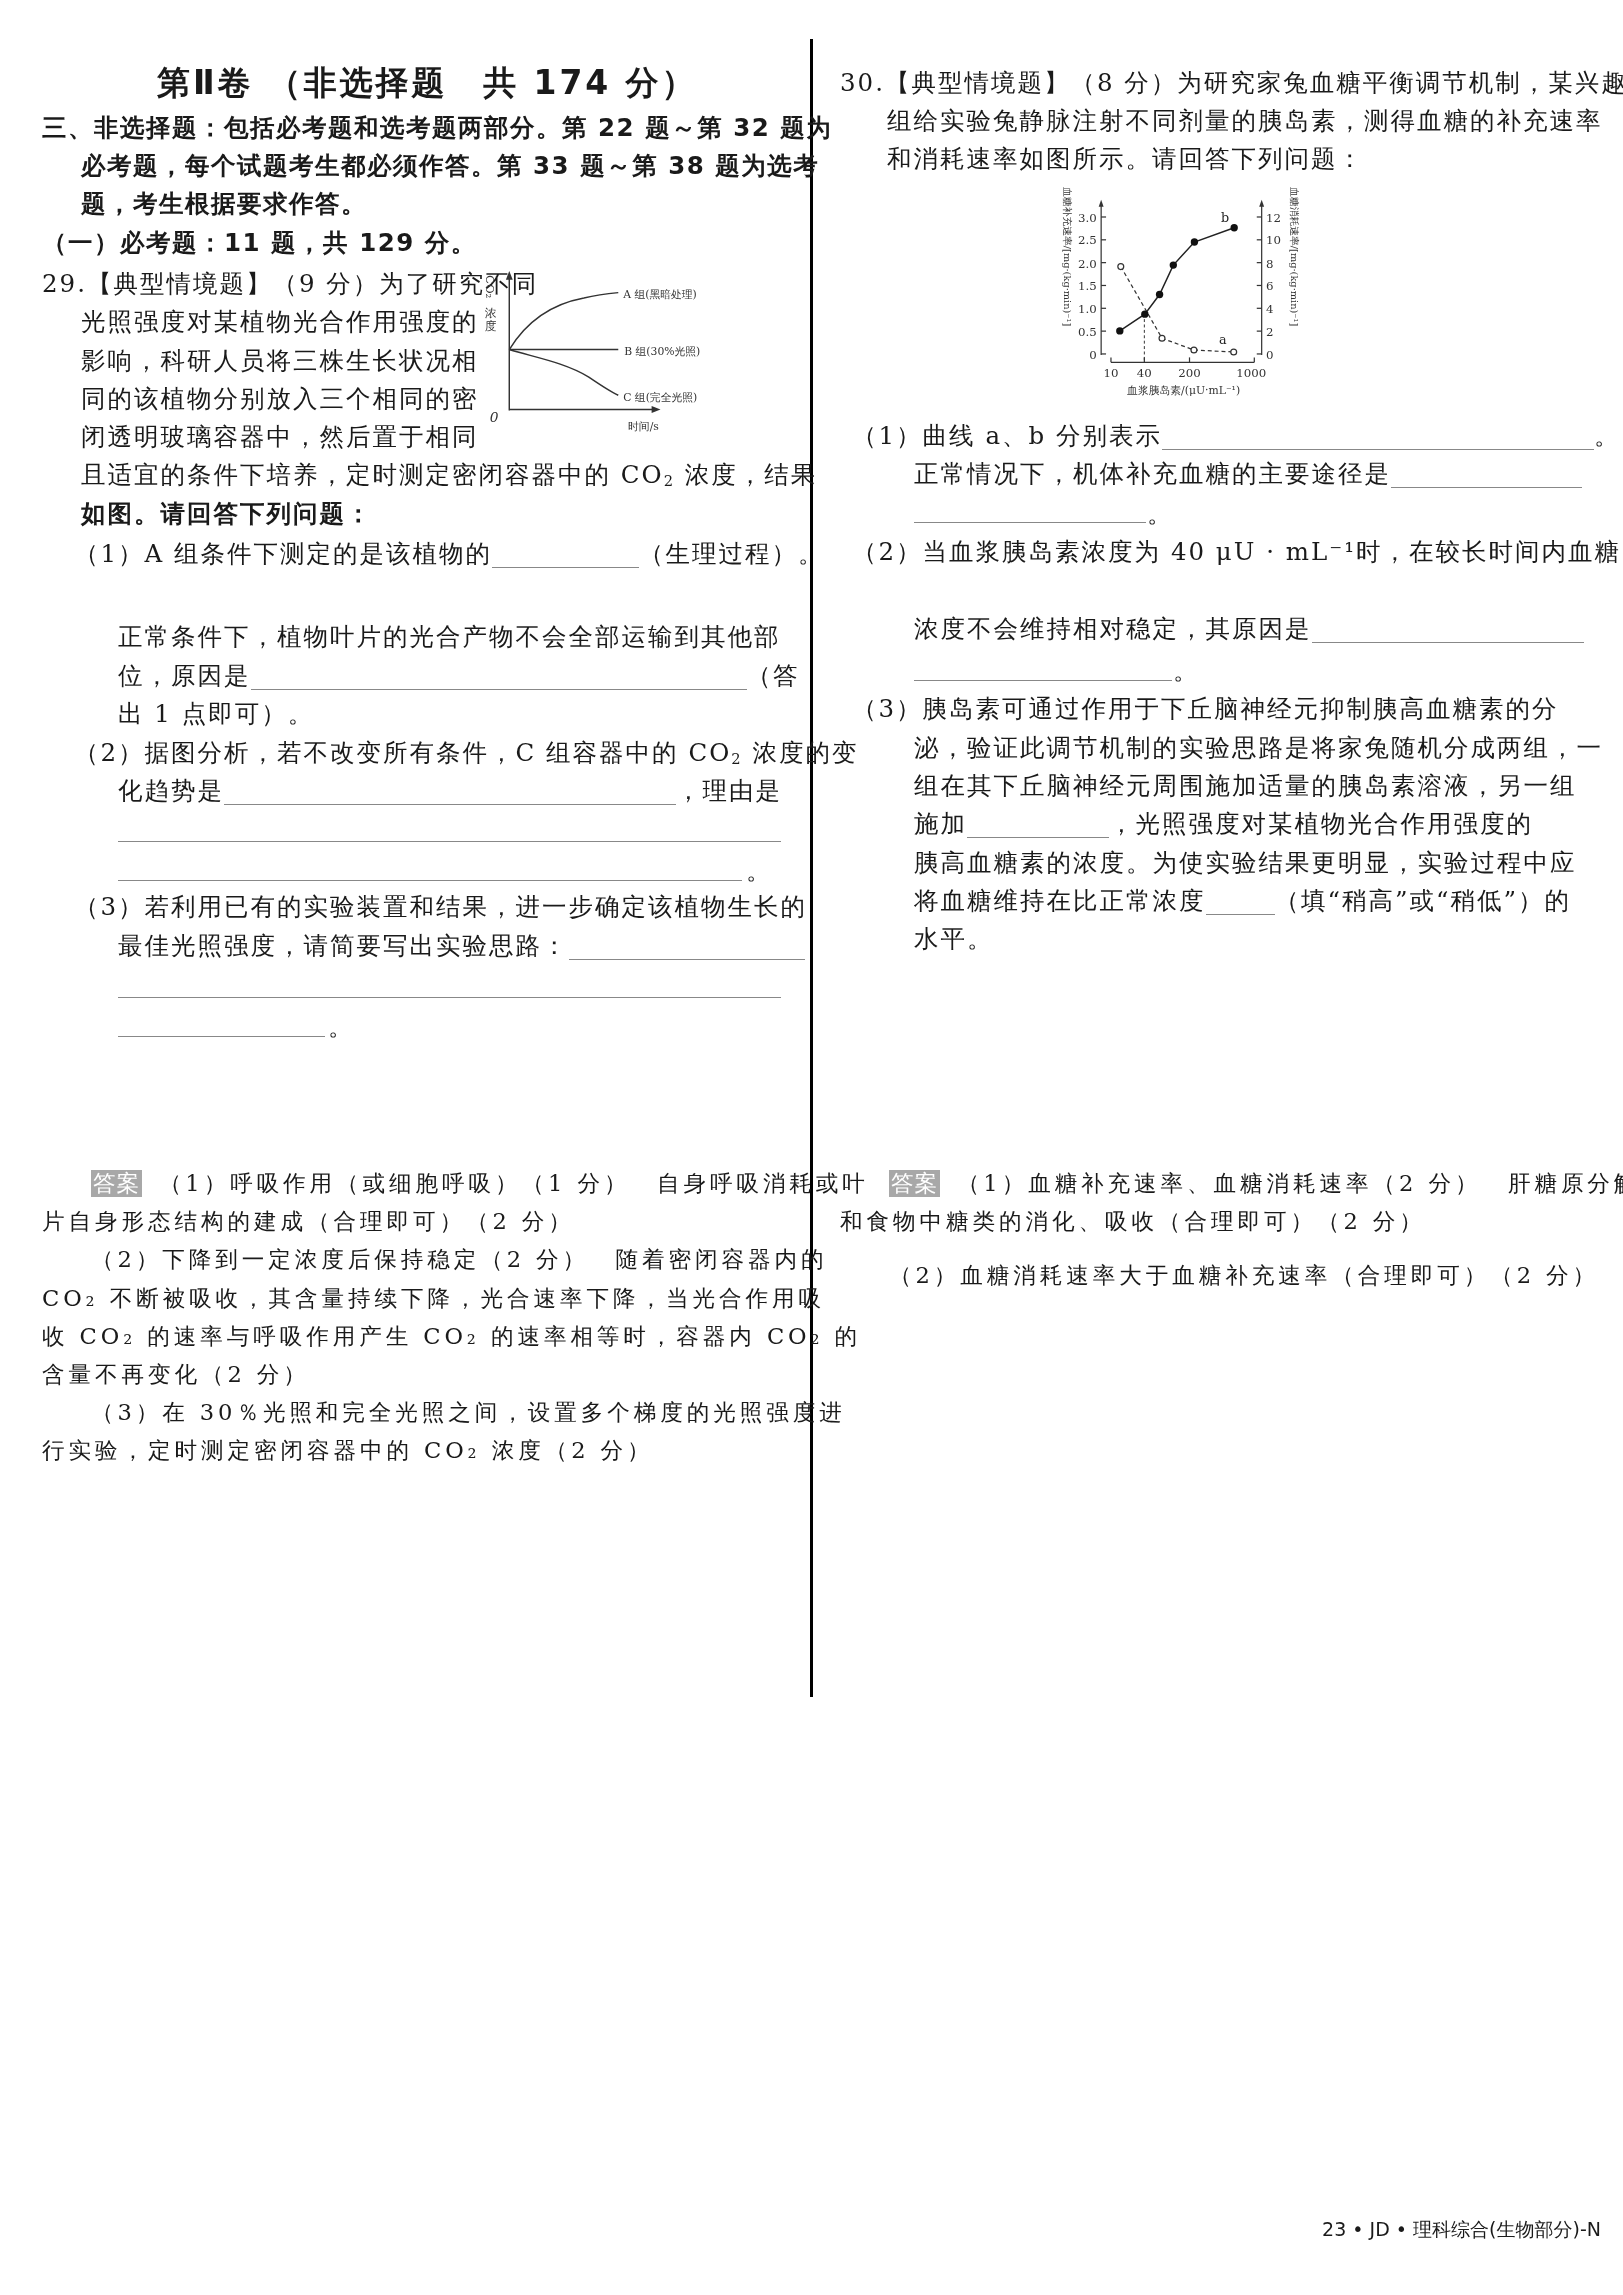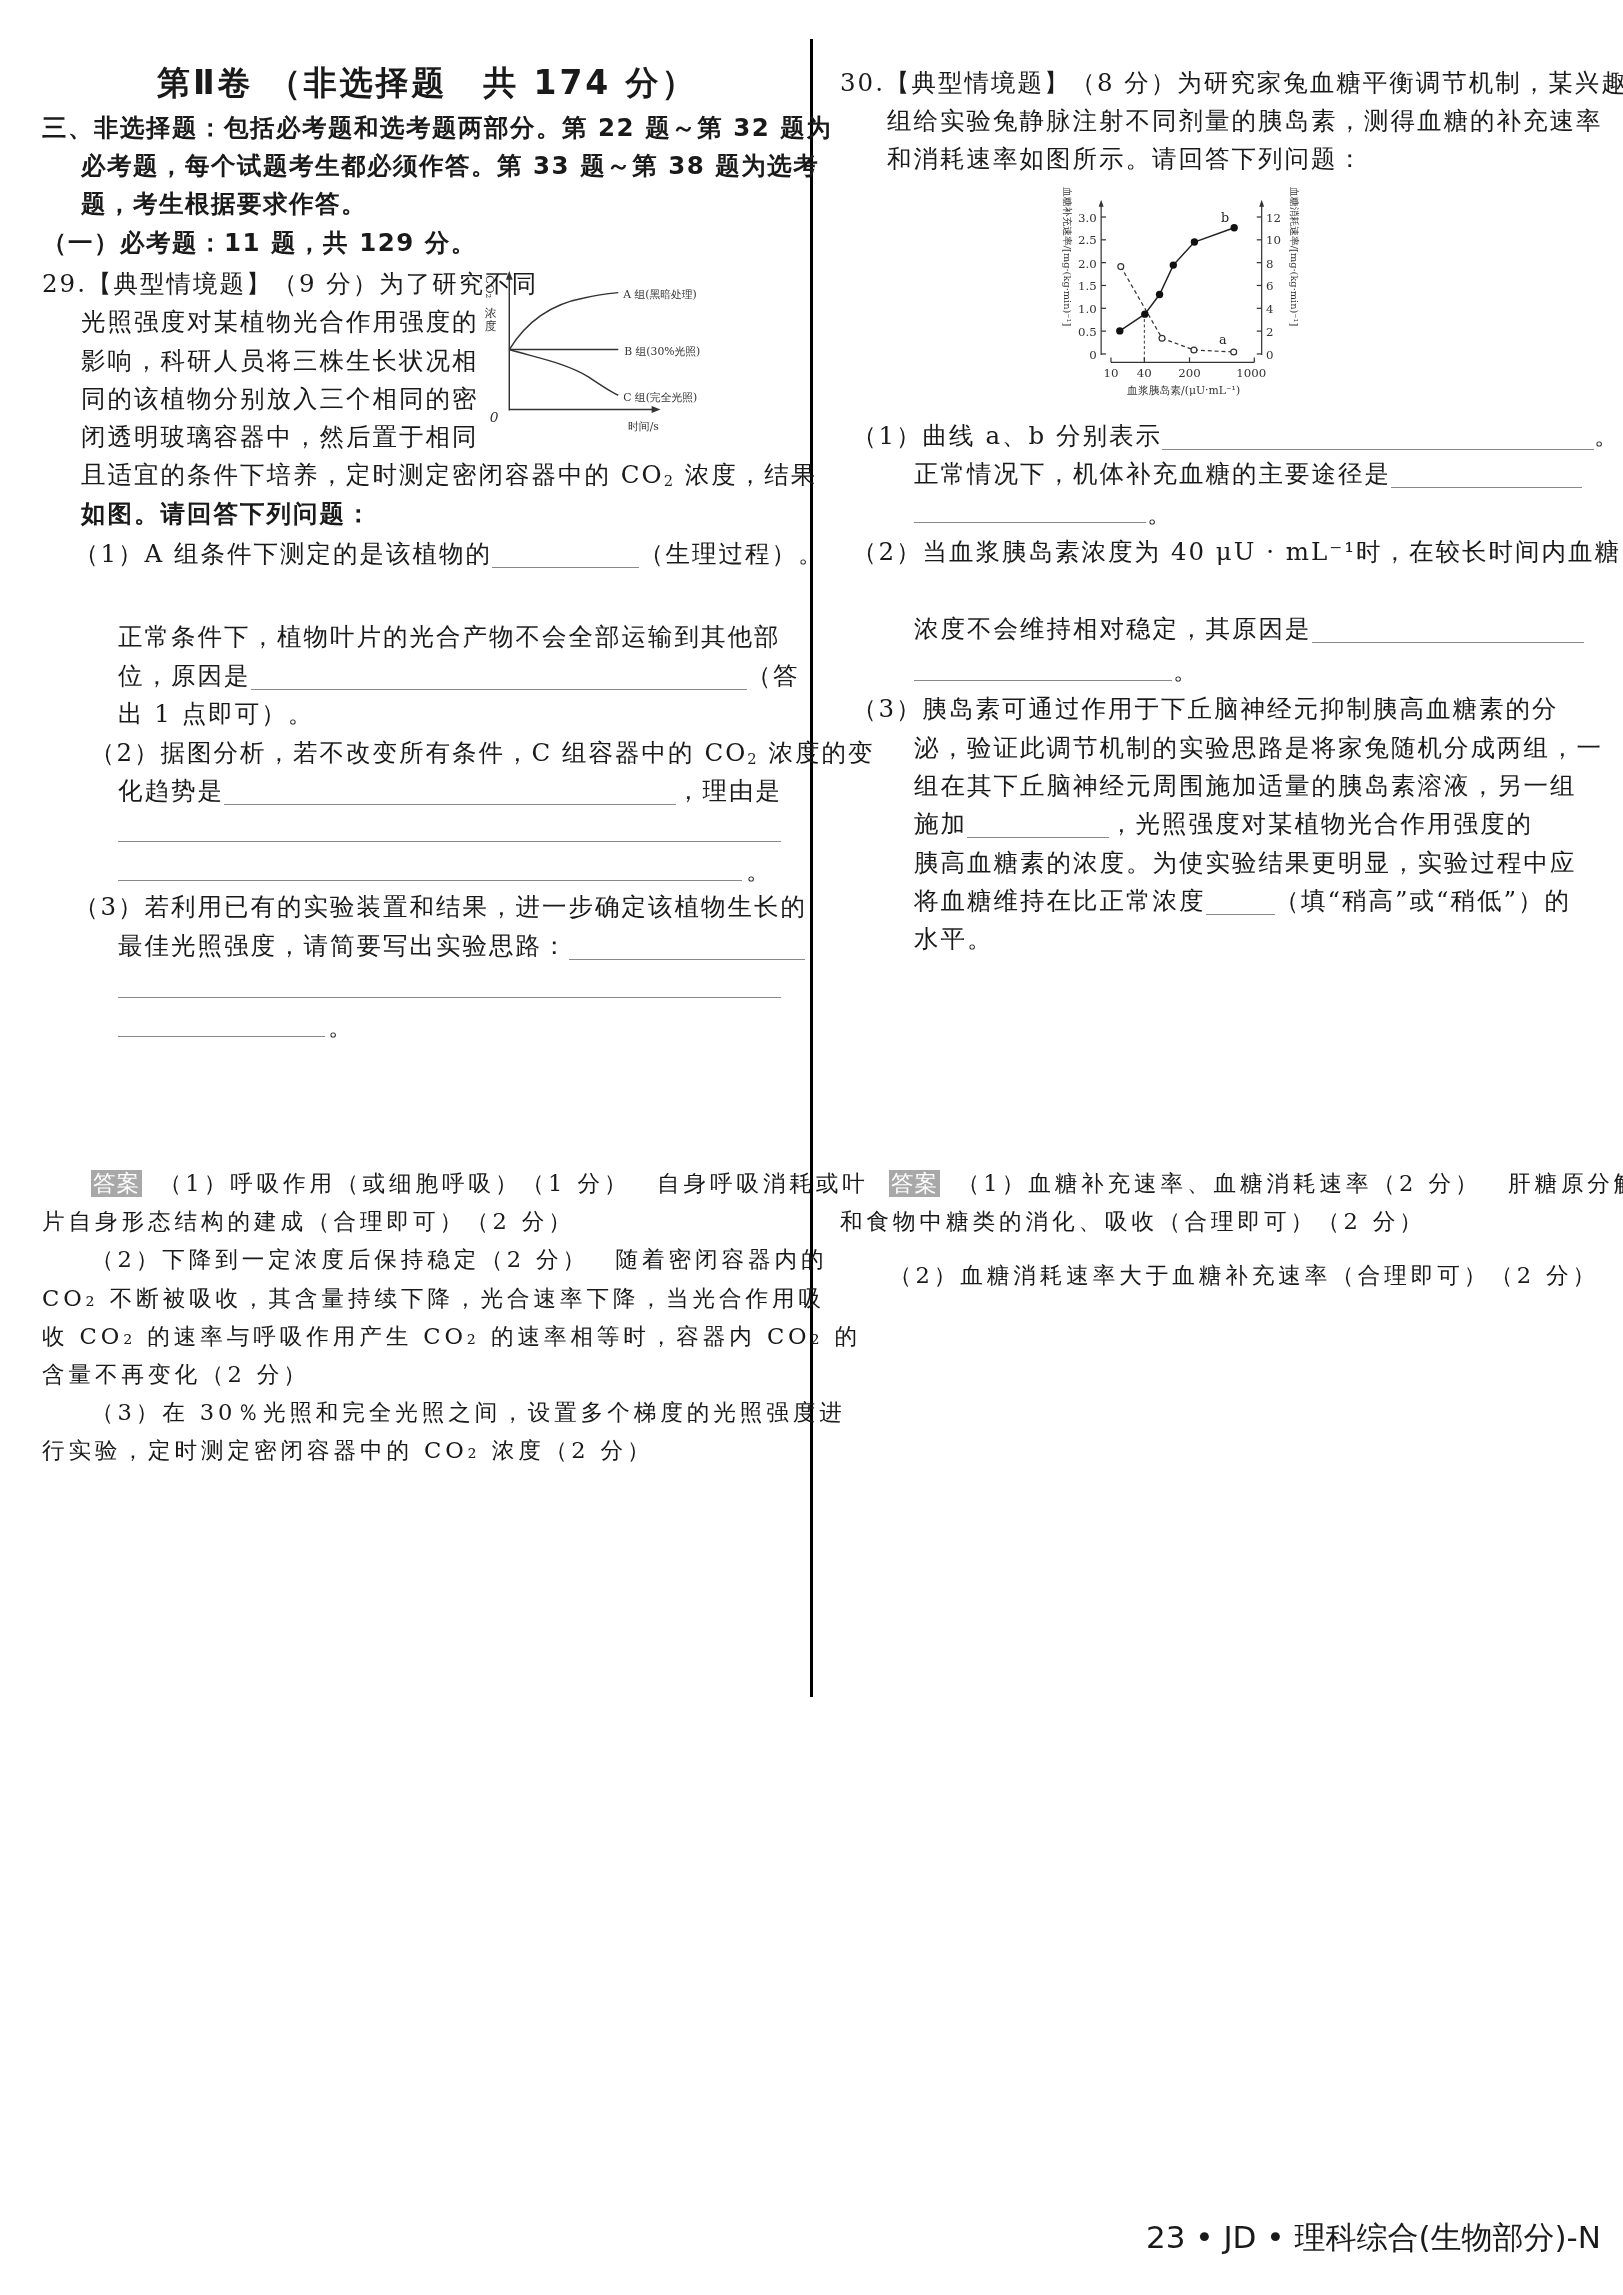--- a/index.html
+++ b/index.html
@@ -7,21 +7,21 @@
          font-family:"DejaVu Serif","Liberation Serif",serif; color:#1a1a1a; }
   .abs { position:absolute; }
   .line { position:absolute; white-space:nowrap; font-size:24.5px; line-height:29.4px; letter-spacing:2px; }
   .bold { font-family:"DejaVu Sans","Liberation Sans",sans-serif; font-weight:bold; }
   .title { font-size:33px; line-height:39px; letter-spacing:2.9px; font-family:"DejaVu Sans","Liberation Sans",sans-serif; font-weight:bold; }
   .blank { display:inline-block; border-bottom:1.5px solid #888; height:25.5px; vertical-align:bottom; }
   .fullblank { position:absolute; border-bottom:1.5px solid #888; height:0; }
   .divider { position:absolute; left:810px; top:39px; width:3.4px; height:1658px; background:#000; }
   .ans-tag { display:inline-block; background:#a8a8a8; color:#fff; font-size:22.6px; line-height:26.5px; padding:0 2px; margin-right:16.7px; letter-spacing:1px; font-family:"DejaVu Sans","Liberation Sans",sans-serif; }
   .ans { font-size:22.6px; line-height:29.4px; letter-spacing:3.9px; }
-  .footer { position:absolute; right:22px; top:2217px; font-size:31px; font-family:"DejaVu Sans","Liberation Sans",sans-serif; white-space:nowrap; }
+  .footer { position:absolute; right:22px; top:2217px; font-size:19px; font-family:"DejaVu Sans","Liberation Sans",sans-serif; white-space:nowrap; }
   sub { font-size:60%; vertical-align:-2.9px; line-height:0; }
   svg text { font-family:"DejaVu Serif","Liberation Serif",serif; }
 </style>
 </head>
 <body>
 
 <div class="divider"></div>
 
 <div class="abs title" style="left:157px; top:63px;">第Ⅱ卷 （非选择题　共 174 分）</div>
 
@@ -64,21 +64,21 @@
 
   <div class="line" style="left:74px; top:539px;">
     <span>（1）A 组条件下测定的是该植物的</span><span class="blank" style="width:147px;"></span><span>（生理过程）。</span>
   </div>
   <div class="line" style="left:118px; top:622px;">正常条件下，植物叶片的光合产物不会全部运输到其他部</div>
   <div class="line" style="left:118px; top:661px;">
     <span>位，原因是</span><span class="blank" style="width:496px;"></span><span>（答</span>
   </div>
   <div class="line" style="left:118px; top:699px;">出 1 点即可）。</div>
 
-  <div class="line" style="left:74px; top:738px;margin-left:16px;">
+  <div class="line" style="left:74px; top:738px;">
     <span>（2）据图分析，若不改变所有条件，C 组容器中的 CO</span><sub>2</sub><span> 浓度的变</span>
   </div>
   <div class="line" style="left:118px; top:776px;">
     <span>化趋势是</span><span class="blank" style="width:452px;"></span><span>，理由是</span>
   </div>
   <div class="fullblank" style="left:118px; top:841px; width:663px;"></div>
   <div class="fullblank" style="left:118px; top:880px; width:624px;"></div>
   <div class="line" style="left:746px; top:856px;">。</div>
 
   <div class="line" style="left:74px; top:892px;">（3）若利用已有的实验装置和结果，进一步确定该植物生长的</div>

